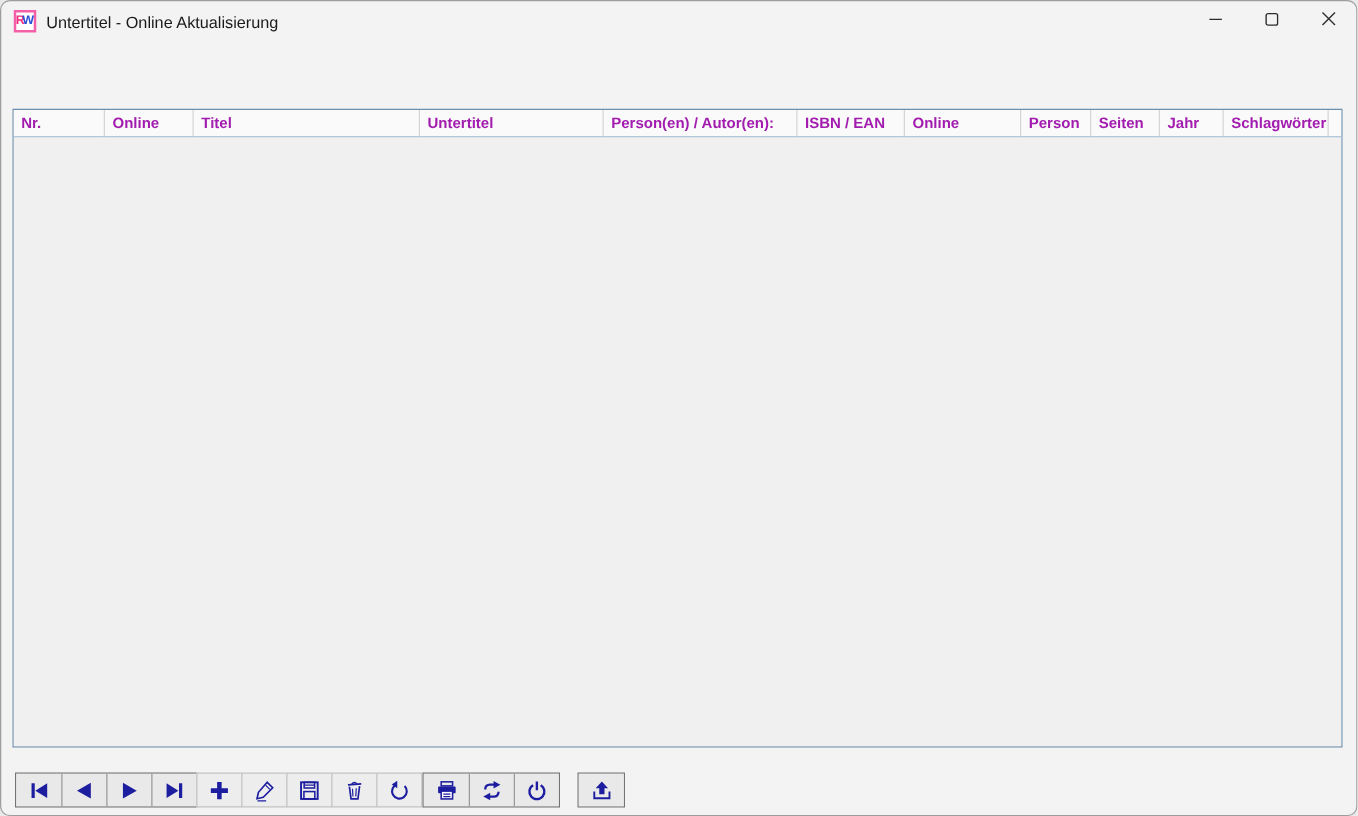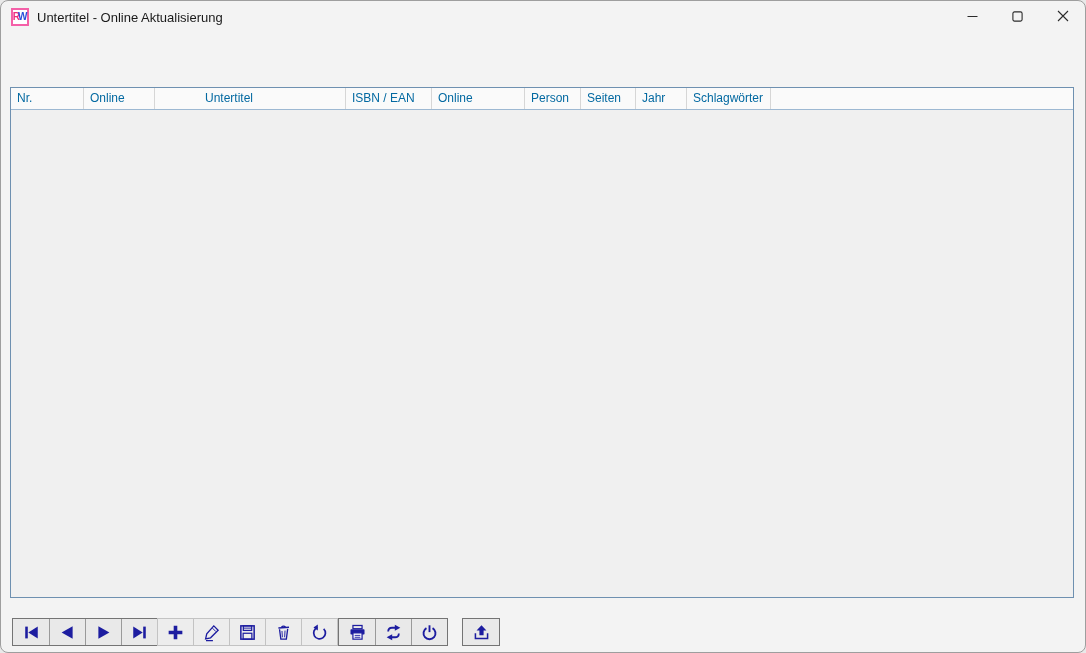--- a/index.html
+++ b/index.html
@@ -56,24 +56,25 @@
     height: 22px;
     background: #fafafa;
     border-bottom: 1px solid #9db8d2;
     flex: 0 0 auto;
   }
   .th {
     border-right: 1px solid #d6d6d6;
     padding-left: 6px;
     font-size: 12px;
     line-height: 21px;
-    color: #0369a1;
+    color: #a21caf;
     white-space: nowrap;
     overflow: hidden;
     flex: 0 0 auto;
+    font-weight: bold;
   }
   .th.filler { flex: 1 1 auto; border-right: none; }
   .tbody { flex: 1 1 auto; background: #f0f0f0; }
   
   .toolbar {
     position: absolute;
     left: 11px; top: 617px;
     display: flex;
     align-items: flex-start;
   }
@@ -122,21 +123,23 @@
               <path d="M1 1 L11 11 M11 1 L1 11" stroke="#2b2b2b" stroke-width="1.1"></path>
             </svg></span>
         </div>
       </div>
   </div>
 
   <div class="table">
     <div class="thead" id="thead">
         <div class="th" style="width: 73px;">Nr.</div>
         <div class="th" style="width: 71px;">Online</div>
-        <div class="th" style="width: 147px; margin-left: 44px;">Untertitel</div>
+        <div class="th" style="width: 181px;">Titel</div>
+        <div class="th" style="width: 147px;">Untertitel</div>
+        <div class="th" style="width: 155px;">Person(en) / Autor(en):</div>
         <div class="th" style="width: 86px;">ISBN / EAN</div>
         <div class="th" style="width: 93px;">Online</div>
         <div class="th" style="width: 56px;">Person</div>
         <div class="th" style="width: 55px;">Seiten</div>
         <div class="th" style="width: 51px;">Jahr</div>
         <div class="th" style="width: 84px;">Schlagwörter</div>
         <div class="th filler"></div>
       </div>
     <div class="tbody" id="tbody"></div>
   </div>

